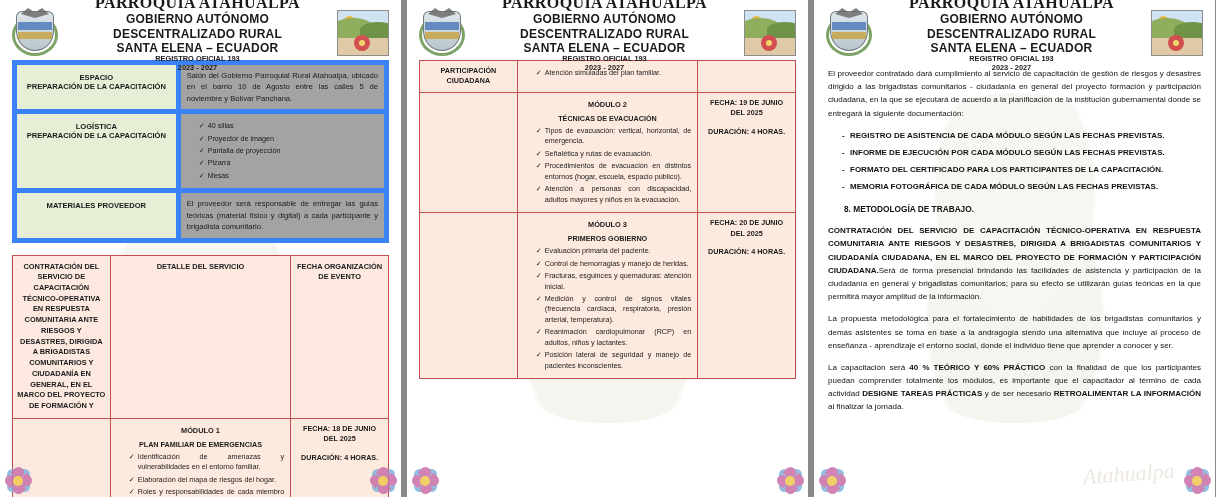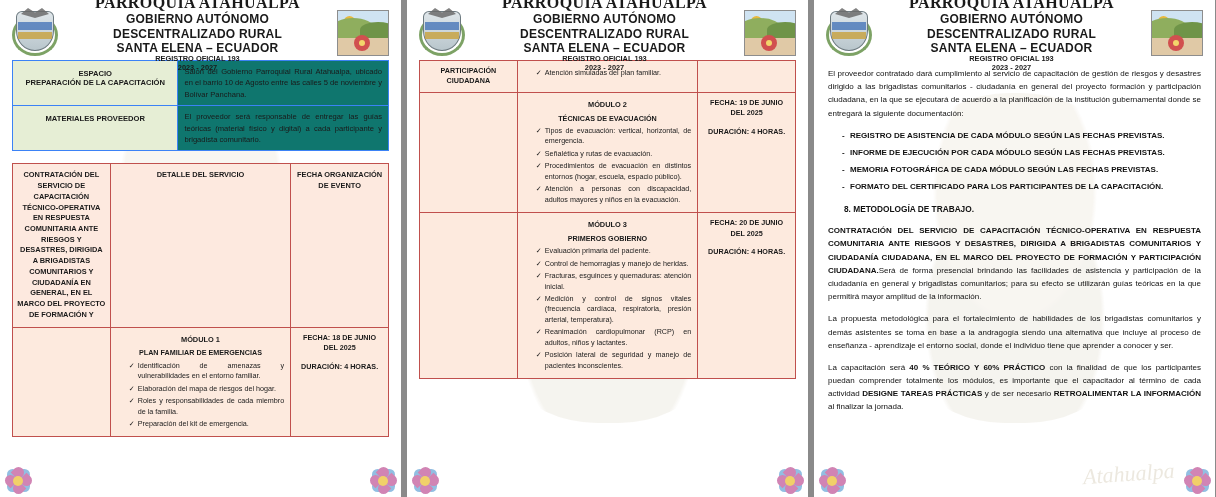--- a/index.html
+++ b/index.html
@@ -122,31 +122,31 @@
     font-size: 12px;
     letter-spacing: .2px;
     color: #1a1a1a;
   }
   .t-line { font-weight: bold; font-size: 7.4px; color: #1a1a1a; }
 
   
   table { border-collapse: collapse; width: 100%; }
   td { border: 1px solid #c0504d; vertical-align: top; }
 
-  .tbl-green td { border: 1px solid #3b82f6; }
+  .tbl-green td { border: 5px solid #3b82f6; }
   .cell-green-label {
     background: #e6eed5;
     text-align: center;
     font-weight: bold;
     font-size: 7.6px;
     padding: 8px 4px;
     color: #1a1a1a;
   }
   .cell-green-body {
-    background: #0f766e;
+    background: #a3a3a3;
     font-size: 7.6px;
     padding: 5px 6px;
     text-align: justify;
     color: #1a1a1a;
     line-height: 1.5;
     margin-top: 16px;
   }
   .cell-peach-head {
     background: #fde9df;
     text-align: center;
@@ -260,20 +260,35 @@
       <table class="tbl-green">
         <tbody>
             <tr>
           <td class="cell-green-label" style="width:44%">
             <div>ESPACIO</div>
             <div>PREPARACIÓN DE LA CAPACITACIÓN</div>
           </td>
           <td class="cell-green-body">Salón del Gobierno Parroquial Rural Atahualpa, ubicado en el barrio 10 de Agosto entre las calles 5 de noviembre y Bolívar Panchana.</td>
         </tr>
         <tr>
+          <td class="cell-green-label">
+            <div>LOGÍSTICA</div>
+            <div>PREPARACIÓN DE LA CAPACITACIÓN</div>
+          </td>
+          <td class="cell-green-body">
+            <ul class="checks">
+              <li>40 sillas</li>
+              <li>Proyector de imagen</li>
+              <li>Pantalla de proyección</li>
+              <li>Pizarra</li>
+              <li>Mesas</li>
+            </ul>
+          </td>
+        </tr>
+        <tr>
           <td class="cell-green-label">MATERIALES PROVEEDOR</td>
           <td class="cell-green-body">El proveedor será responsable de entregar las guías teóricas (material físico y digital) a cada participante y brigadista comunitario.</td>
         </tr>
       </tbody>
         </table>
 
       <div class="sp-top"></div>
 
       <table>
         <tbody>
@@ -463,22 +478,22 @@
             <div class="ground"></div>
             <div class="flower"></div>
         </div>
       </div>
 
       <div class="body-text">
         <p>El proveedor contratado dará cumplimiento al servicio de capacitación de gestión de riesgos y desastres dirigido a las brigadistas comunitarios - ciudadanía en general del proyecto formación y participación ciudadana, en la que se ejecutará de acuerdo a la planificación de la institución gubernamental donde se entregará la siguiente documentación:</p>
         <ul class="bullet-list">
           <li>REGISTRO DE ASISTENCIA DE CADA MÓDULO SEGÚN LAS FECHAS PREVISTAS.</li>
           <li>INFORME DE EJECUCIÓN POR CADA MÓDULO SEGÚN LAS FECHAS PREVISTAS.</li>
+          <li>FORMATO DEL CERTIFICADO PARA LOS PARTICIPANTES DE LA CAPACITACIÓN.</li>
           <li>MEMORIA FOTOGRÁFICA DE CADA MÓDULO SEGÚN LAS FECHAS PREVISTAS.</li>
-          <li>FORMATO DEL CERTIFICADO PARA LOS PARTICIPANTES DE LA CAPACITACIÓN.</li>
         </ul>
         <div class="sec-head">8. METODOLOGÍA DE TRABAJO.</div>
         <p><span class="strong">CONTRATACIÓN DEL SERVICIO DE CAPACITACIÓN TÉCNICO-OPERATIVA EN RESPUESTA COMUNITARIA ANTE RIESGOS Y DESASTRES, DIRIGIDA A BRIGADISTAS COMUNITARIOS Y CIUDADANÍA CIUDADANA, EN EL MARCO DEL PROYECTO DE FORMACIÓN Y PARTICIPACIÓN CIUDADANA.</span><span>Será de forma presencial brindando las facilidades de asistencia y participación de la ciudadanía en general y brigadistas comunitarios; para su efecto se utilizarán guías teóricas en la que permitirá mayor amplitud de la información.</span></p>
         <p>La propuesta metodológica para el fortalecimiento de habilidades de los brigadistas comunitarios y demás asistentes se toma en base a la andragogía siendo una alternativa que incluye al proceso de enseñanza - aprendizaje el entorno social, donde el individuo tiene que aprender a conocer y ser.</p>
         <p><span>La capacitación será </span><span class="strong">40 % TEÓRICO Y 60% PRÁCTICO</span><span> con la finalidad de que los participantes puedan comprender totalmente los módulos, es importante que el capacitador al término de cada actividad </span><span class="strong">DESIGNE TAREAS PRÁCTICAS</span><span> y de ser necesario </span><span class="strong">RETROALIMENTAR LA INFORMACIÓN</span><span> al finalizar la jornada.</span></p>
       </div>
 
     </div>
     <div class="sign-wm">Atahualpa</div>
     <div class="corner-flower left">

